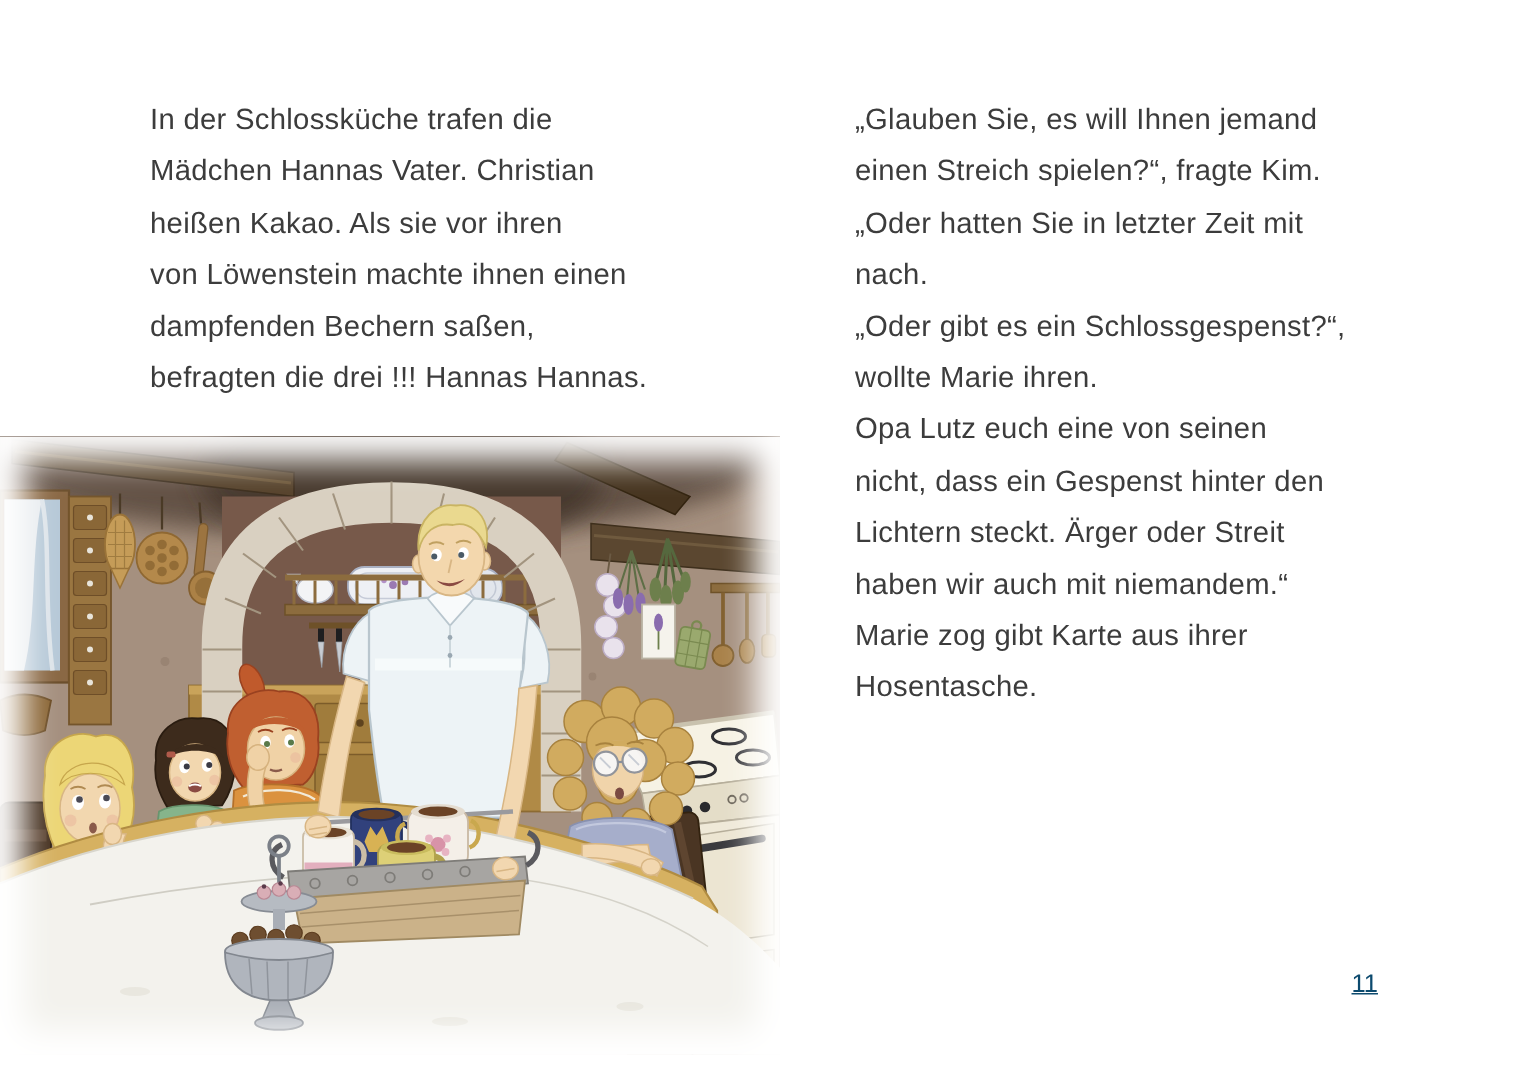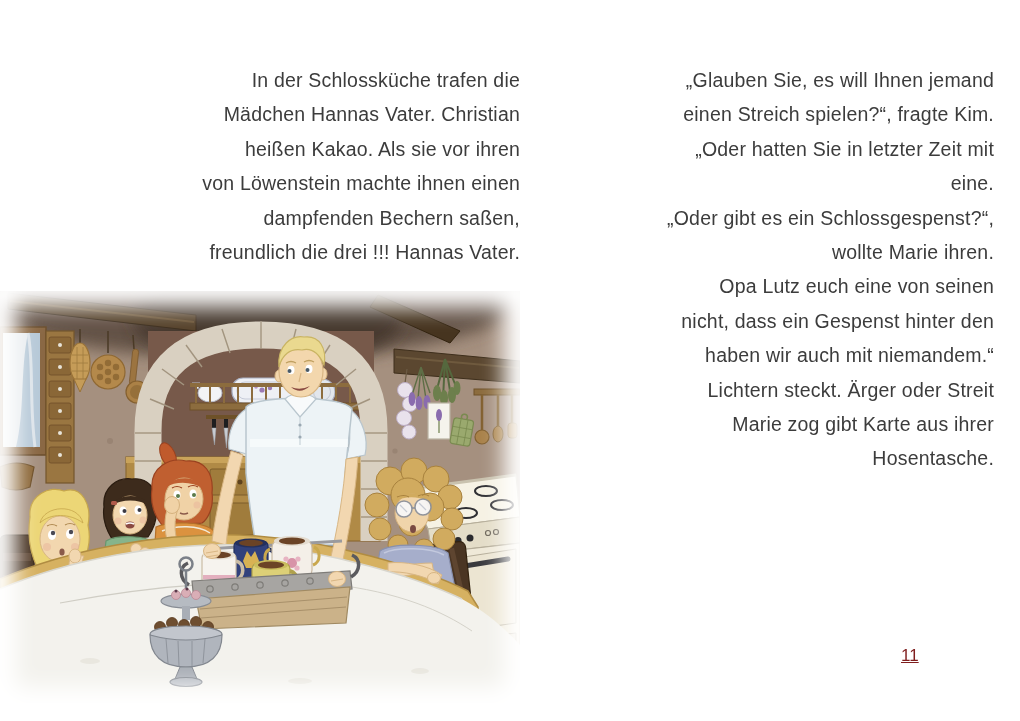--- a/index.html
+++ b/index.html
@@ -1,53 +1,53 @@
 <!DOCTYPE html>
 <html><head>
 <meta charset="utf-8">
 <style>
   html,body{margin:0;padding:0;}
   body{
     width:1020px;height:721px;position:relative;overflow:hidden;
     background:#ffffff;
     font-family:"Liberation Sans", sans-serif;
   }
-  .text-col{position:absolute;color:#3c3c3c;font-size:19.5px;text-align:right;}
+  .text-col{position:absolute;color:#3c3c3c;font-size:19.5px;}
   .text-line{height:34.4px;line-height:34.4px;white-space:nowrap;letter-spacing:0.2px;}
   #left-col{left:100px;top:63px;width:420px;}
-  #right-col{left:594px;top:63px;width:400px;}
-  #page-number{position:absolute;left:901px;top:646px;color:#7f1d1d;font-size:17px;text-decoration:underline;}
+  #right-col{left:570px;top:63px;width:400px;}
+  #page-number{position:absolute;left:901px;top:646px;color:#0c4a6e;font-size:17px;text-decoration:underline;}
   #illustration-wrap{position:absolute;left:0;top:291px;width:520px;height:412px;}
   #illustration-wrap svg{display:block;}
   #illu-vignette{position:absolute;inset:0;pointer-events:none;
     box-shadow:inset 0 0 22px 16px #ffffff;}
 </style>
 </head>
 <body>
 
 <div id="left-col" class="text-col">
   <div class="text-line">In der Schlossküche trafen die</div>
   <div class="text-line">Mädchen Hannas Vater. Christian</div>
   <div class="text-line">heißen Kakao. Als sie vor ihren</div>
   <div class="text-line">von Löwenstein machte ihnen einen</div>
   <div class="text-line">dampfenden Bechern saßen,</div>
-  <div class="text-line">freundlich die drei !!! Hannas Vater.</div>
+  <div class="text-line">befragten die drei !!! Hannas Hannas.</div>
 </div>
 
 <div id="right-col" class="text-col">
   <div class="text-line">„Glauben Sie, es will Ihnen jemand</div>
   <div class="text-line">einen Streich spielen?“, fragte Kim.</div>
   <div class="text-line">„Oder hatten Sie in letzter Zeit mit</div>
-  <div class="text-line">eine.</div>
+  <div class="text-line">nach.</div>
   <div class="text-line">„Oder gibt es ein Schlossgespenst?“,</div>
   <div class="text-line">wollte Marie ihren.</div>
   <div class="text-line">Opa Lutz euch eine von seinen</div>
   <div class="text-line">nicht, dass ein Gespenst hinter den</div>
+  <div class="text-line">Lichtern steckt. Ärger oder Streit</div>
   <div class="text-line">haben wir auch mit niemandem.“</div>
-  <div class="text-line">Lichtern steckt. Ärger oder Streit</div>
   <div class="text-line">Marie zog gibt Karte aus ihrer</div>
   <div class="text-line">Hosentasche.</div>
 </div>
 
 <div id="page-number">11</div>
 
 <div id="illustration-wrap">
 <svg width="520" height="412" viewBox="0 0 520 412" xmlns="http://www.w3.org/2000/svg">
   <defs>
     <filter id="soft" x="-40%" y="-40%" width="180%" height="180%">

